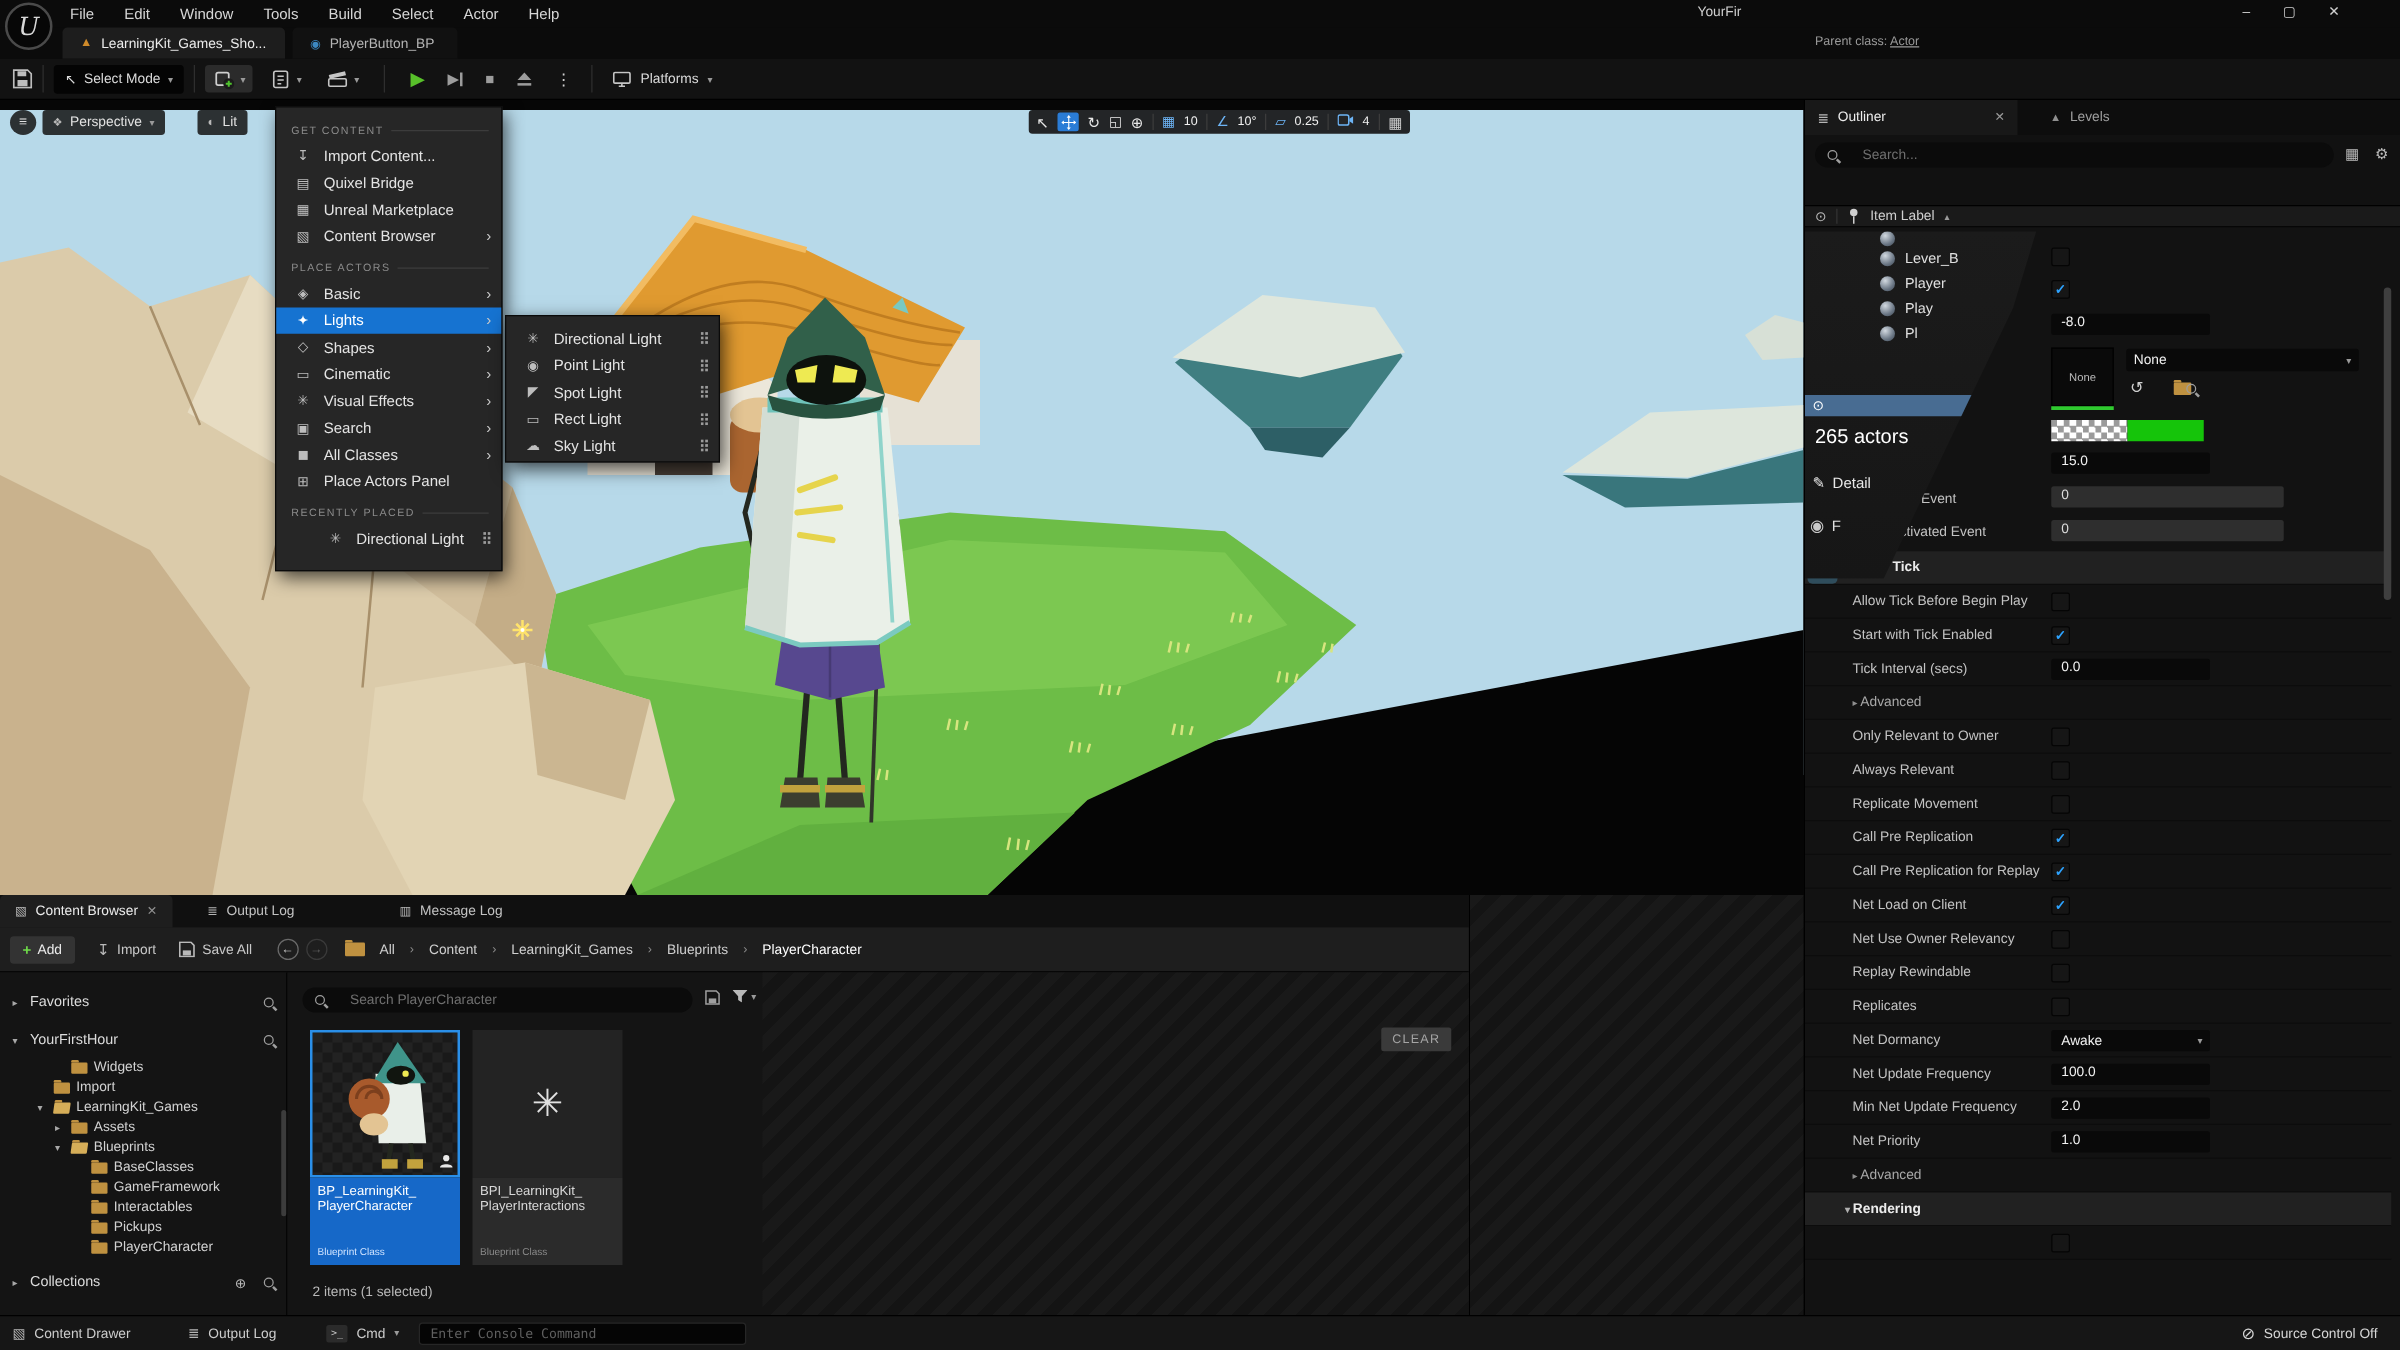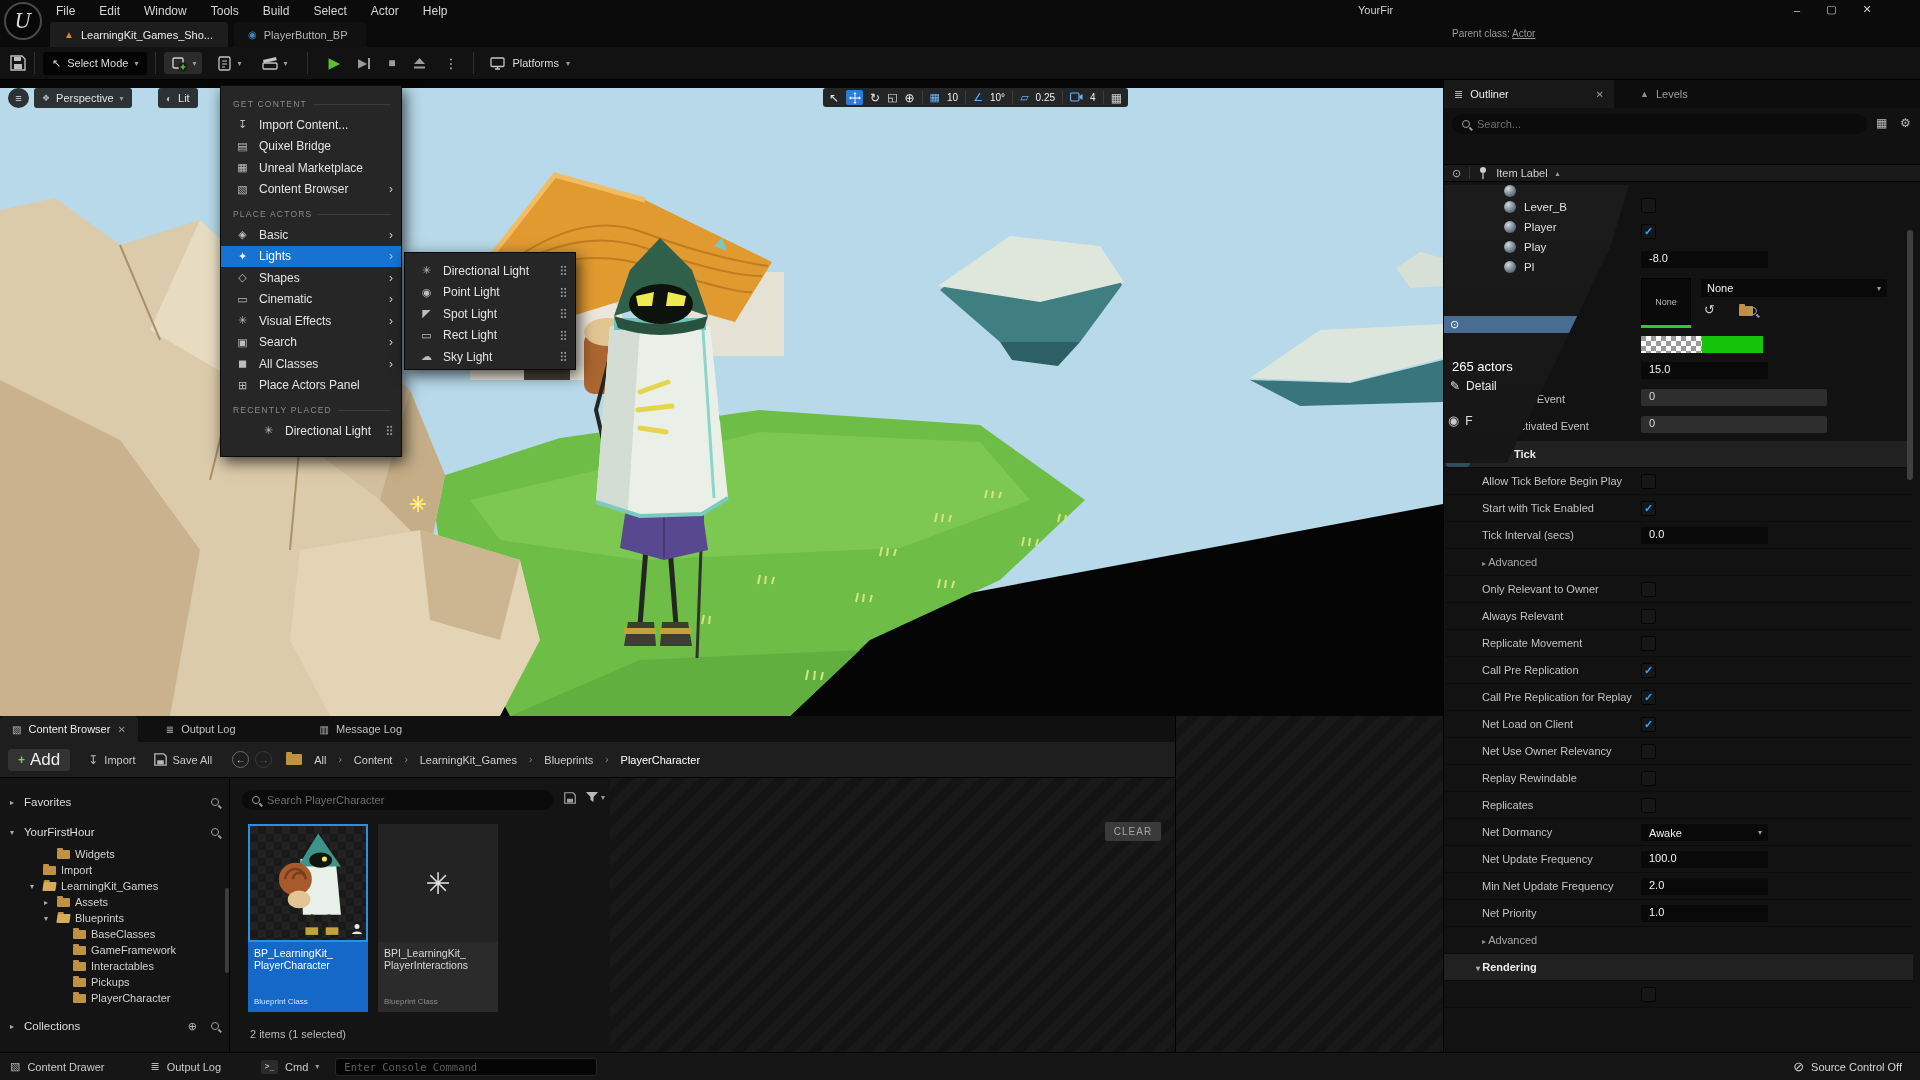--- a/index.html
+++ b/index.html
@@ -78,21 +78,21 @@
   .tree-row[data-depth="2"] { padding-left:44px; }
   .tree-row[data-depth="3"] { padding-left:60px; }
   .tree-arrow { width:8px; font-size:8px; color:#a8a8a8; }
   .folder { width:13px; height:9px; background:#bf9140; border-radius:1px; position:relative; flex:none; }
   .folder::before { content:""; position:absolute; left:0; top:-2px; width:6px; height:2px; background:#bf9140; border-radius:1px 1px 0 0; }
   .folder[data-open="1"] { background:#d5ad58; transform:skewX(-8deg); }
   .mag { width:8px; height:8px; border:1.4px solid #9f9f9f; border-radius:50%; position:relative; flex:none; }
   .mag::after { content:""; position:absolute; left:6px; top:7px; width:4px; height:1.5px; background:#9f9f9f; transform:rotate(45deg); }
   #cb-main { position:absolute; left:230px; top:62px; width:945px; height:274px; background:#141414; }
   .stripes { background:repeating-linear-gradient(135deg,#191919 0 9px,#141414 9px 18px); }
-  .search-pill { background:#0b0b0b; border-radius:11px; display:flex; align-items:center; gap:7px; padding:0 10px; }
+  .search-pill { background:#0b0b0b; border-radius:11px; display:flex; align-items:center; gap:20px; padding:0 10px; }
   .search-pill input { background:transparent; border:none; outline:none; color:#d8d8d8;
     font-family:"Liberation Sans",sans-serif; font-size:11px; width:100%; }
   .search-pill input::placeholder { color:#6f6f6f; }
   .tile { position:absolute; width:120px; }
   .thumb { width:120px; height:118px; position:relative; }
   .checker { background:repeating-conic-gradient(#191919 0 90deg,#222 0 180deg) 0 0/16px 16px; }
   .tile-label { width:120px; height:70px; padding:5px 6px; font-size:10.5px; line-height:12px; position:relative; }
   .tile-type { position:absolute; left:6px; bottom:4px; font-size:8px; }
 
   
@@ -521,21 +521,21 @@
       <span>Output Log</span>
     </div>
     <div class="cb-tab" style="margin-left:60px;">
       <span style="color:#b5b5b5;font-size:10px;">▥</span>
       <span>Message Log</span>
     </div>
   </div>
   <div id="cb-toolbar">
     <div class="flex" style="margin-left:8px;gap:5px;background:#333;border-radius:3px;height:22px;padding:0 10px;">
       <span style="color:#6fdb4a;font-weight:bold;">+</span>
-      <span style="color:#ececec;font-size:17px;">Add</span>
+      <span style="color:#ececec;font-size:11px;">Add</span>
     </div>
     <div class="flex" style="margin-left:18px;gap:6px;">
       <span style="color:#b9b9b9;">↧</span>
       <span style="font-size:11px;">Import</span>
     </div>
     <div class="flex" style="margin-left:18px;gap:6px;">
       <svg width="13" height="13" viewBox="0 0 16 16">
           <path d="M1 1h11l3 3v11H1z" fill="none" stroke="#b9b9b9" stroke-width="1.6"></path>
           <rect x="4" y="9" width="8" height="5" fill="#b9b9b9"></rect>
         </svg>
@@ -943,21 +943,21 @@
         </div>
 
         <div class="out-row">
           <span class="sphere"></span>
           <span>Pl</span>
         </div>
       </div>
     <div class="abs flex" style="left:0;top:131px;width:150px;height:17px;background:#486c92;padding-left:6px;">
       <span style="color:#fff;font-size:11px;">⊙</span>
     </div>
-    <div class="abs" style="left:8px;top:174px;color:#fff;font-size:13px;">265 actors</div>
+    <div class="abs" style="left:8px;top:156px;color:#fff;font-size:16px;">265 actors</div>
     <div class="abs flex" style="left:6px;top:194px;gap:6px;color:#e8e8e8;font-size:12px;">
       <span>✎</span>
       <span>Detail</span>
     </div>
     <div class="abs flex" style="left:4px;top:228px;gap:6px;">
       <span style="color:#c9c9c9;font-size:13px;">◉</span>
       <span style="color:#e0e0e0;font-size:12px;">F</span>
     </div>
   </div>
 

